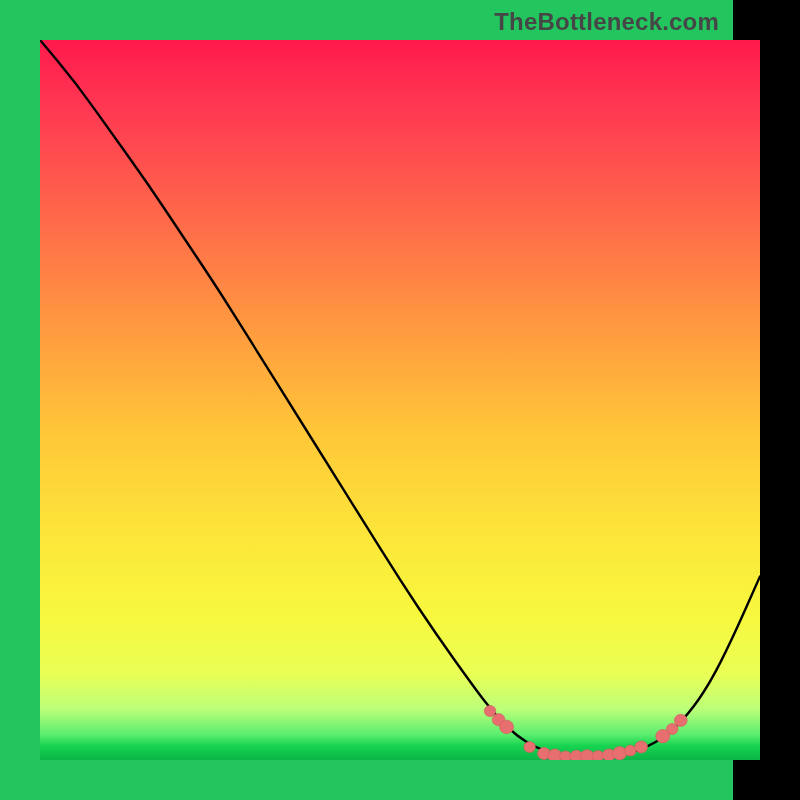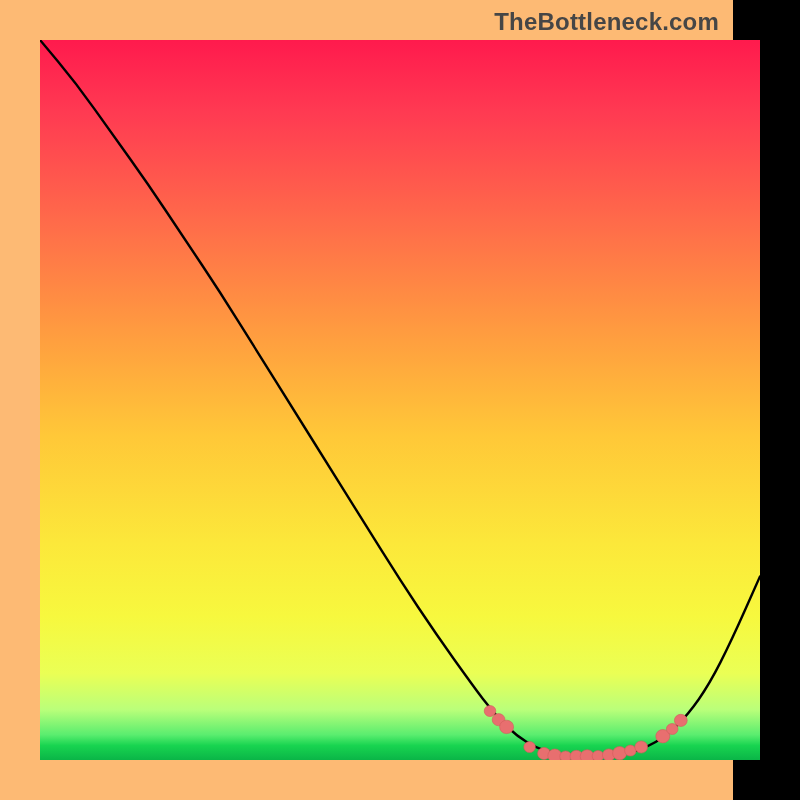--- a/index.html
+++ b/index.html
@@ -8,21 +8,21 @@
     width: 800px;
     height: 800px;
     background: #000;
     font-family: Arial, Helvetica, sans-serif;
     overflow: hidden;
   }
   .frame {
     position: relative;
     width: 733px;
     height: 800px;
-    background: #fdba74;
+    background: #22c55e;
   }
   .plot {
     position: absolute;
     left: 40px;
     top: 40px;
     width: 720px;
     height: 720px;
   }
   .gradient {
     position: absolute;

